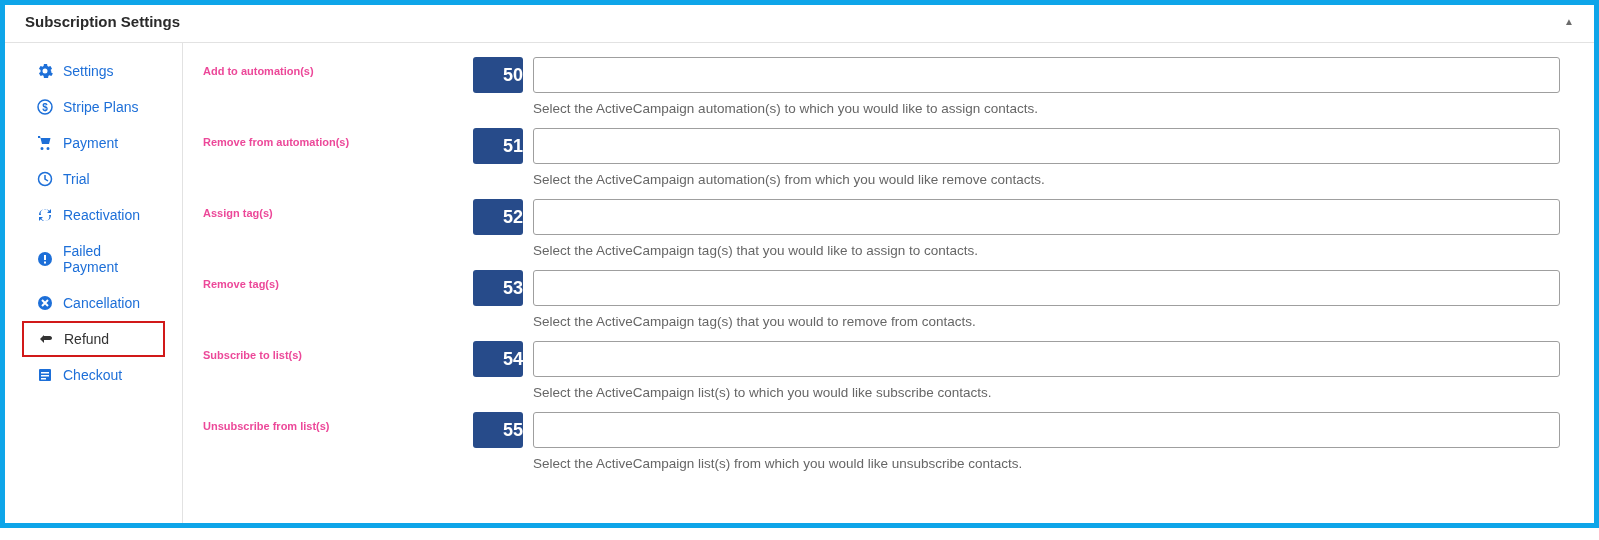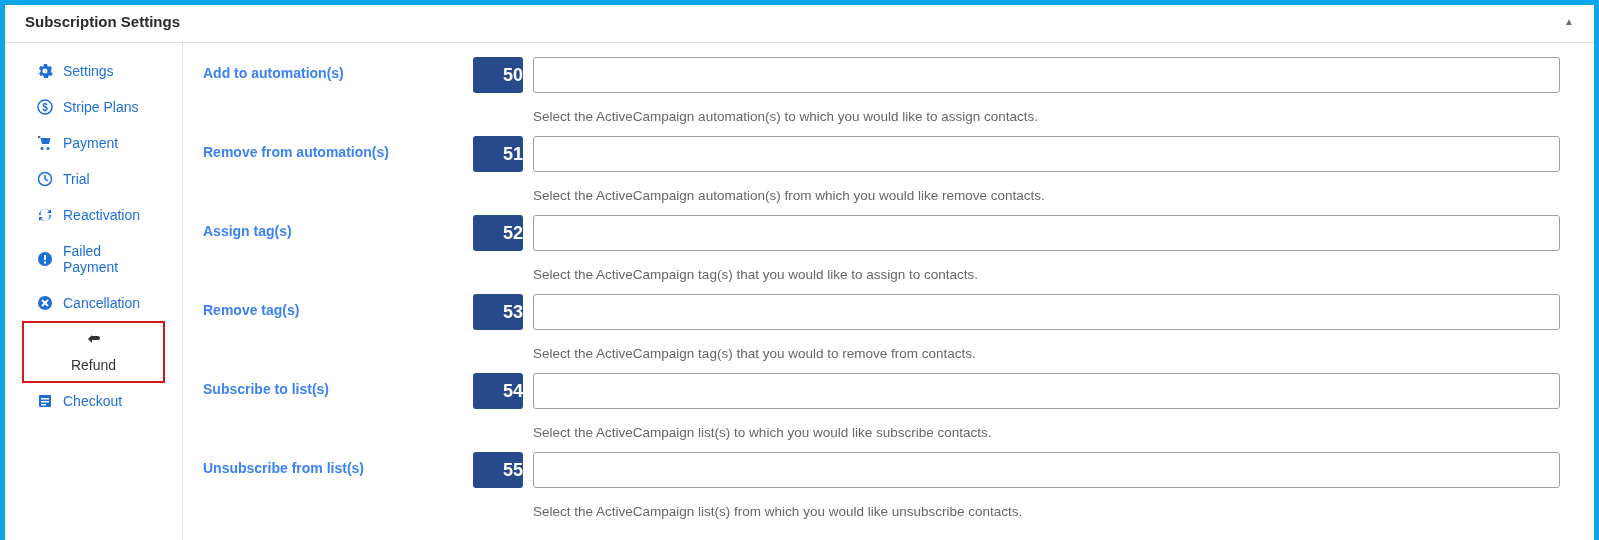--- a/index.html
+++ b/index.html
@@ -49,21 +49,20 @@
     padding: 10px 16px;
     color: #1d6fd8;
     font-size: 14px;
     cursor: pointer;
   }
   .side-item.active {
     color: #333;
     border: 2px solid #d11919;
     padding: 8px 14px;
     margin: 0 1px;
-    flex-direction: column;
   }
   .side-item .icon {
     width: 16px;
     height: 16px;
     display: inline-flex;
     align-items: center;
     justify-content: center;
     color: inherit;
   }
   .side-item svg { fill: currentColor; }
@@ -71,23 +70,23 @@
     flex: 1;
     padding: 14px 34px 18px 20px;
   }
   .row {
     display: flex;
     align-items: flex-start;
     margin-bottom: 12px;
   }
   .row-label {
     width: 270px;
-    font-size: 14px;
+    font-size: 11px;
     font-weight: 600;
-    color: #3b82f6;
+    color: #ec4899;
     padding-top: 8px;
   }
   .row-body {
     flex: 1;
     display: flex;
     align-items: flex-start;
     gap: 10px;
   }
   .num-badge {
     background: #274b8a;
@@ -106,21 +105,21 @@
   .select-box {
     width: 100%;
     height: 36px;
     border: 1px solid #9f9f9f;
     border-radius: 3px;
     background: #fff;
   }
   .help {
     color: #666;
     font-size: 13.5px;
-    margin-top: 16px;
+    margin-top: 8px;
   }
   .annotation {
     position: absolute;
     pointer-events: none;
   }
 </style>
 </head>
 <body>
 
 <div class="panel">

